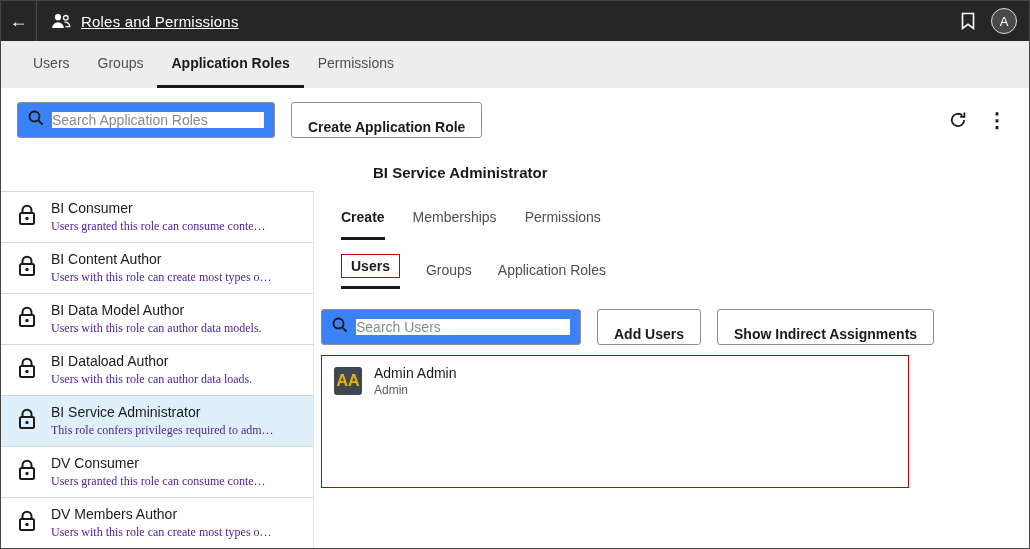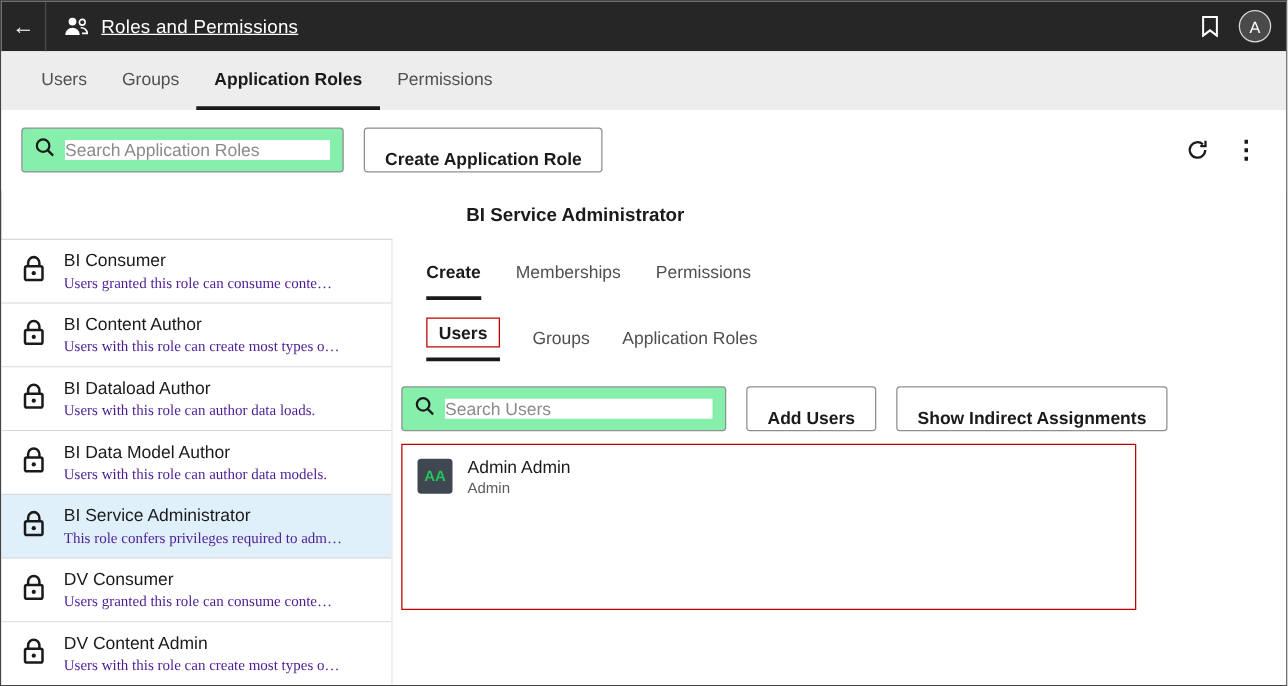--- a/index.html
+++ b/index.html
@@ -20,21 +20,21 @@
 
   
   .nav-tabs { height: 47px; background: #ededed; display: flex; padding-left: 18px; }
   .nav-tab { padding: 0 14px; display: flex; align-items: center; font-size: 14px; color: #4f4f4f;
              border-bottom: 3px solid transparent; cursor: pointer; }
   .nav-tab.active { color: #1a1a1a; font-weight: 700; border-bottom-color: #1a1a1a; }
 
   
   .toolbar { display: flex; align-items: center; padding: 14px 16px; background: #fff; }
   .search-box { display: flex; align-items: center; width: 258px; height: 36px; border: 1px solid #8f8f8f;
-                border-radius: 3px; padding: 0 10px; gap: 8px; background: #86efac; }
+                border-radius: 3px; padding: 0 10px; gap: 8px; background: #3b82f6; }
   .search-box input { border: none; outline: none; flex: 1; font-size: 14px; font-family: inherit; color: #1a1a1a; min-width: 0; }
   .search-box input::placeholder { color: #8a8a8a; }
   .btn { height: 36px; padding: 16px 16px; background: #fff; border: 1px solid #8f8f8f; border-radius: 3px;
          font-size: 14px; font-weight: 600; color: #1a1a1a; font-family: inherit; cursor: pointer; white-space: nowrap; }
   .create-btn { margin-left: 16px; }
   .toolbar-right { margin-left: auto; display: flex; align-items: center; gap: 20px; padding-right: 6px; }
   .icon-btn { display: flex; align-items: center; cursor: pointer; }
   .kebab { font-size: 20px; font-weight: 700; color: #1a1a1a; line-height: 1; }
 
   
@@ -60,22 +60,22 @@
   .subtabs { display: flex; gap: 26px; margin: 14px 0 0 20px; align-items: flex-end; }
   .subtab { font-size: 14px; color: #4f4f4f; padding-bottom: 8px; border-bottom: 3px solid transparent; cursor: pointer; }
   .subtab.active { color: #1a1a1a; font-weight: 700; border-bottom-color: #1a1a1a; }
   .subtab.active .subtab-box { border: 1px solid #c00000; padding: 3px 9px; display: inline-block; }
 
   .members-controls { display: flex; align-items: center; margin-top: 20px; gap: 16px; }
   .members-controls .search-box { width: 260px; }
 
   .members-area { margin-top: 10px; width: 588px; height: 133px; border: 1px solid #c00000; background: #fff; }
   .member-row { display: flex; align-items: center; gap: 12px; padding: 9px 12px; cursor: pointer; }
-  .member-avatar { width: 28px; height: 28px; border-radius: 3px; background: #3f4750; color: #22c55e;
-                   font-size: 12px; font-weight: 700; display: flex; align-items: center; justify-content: center; }
+  .member-avatar { width: 28px; height: 28px; border-radius: 3px; background: #3f4750; color: #eab308;
+                   font-size: 16px; font-weight: 700; display: flex; align-items: center; justify-content: center; }
   .member-name { font-size: 14px; color: #1a1a1a; }
   .member-sub { font-size: 12px; color: #5c5c5c; margin-top: 2px; }
 </style>
 </head>
 <body>
 
 <div class="app">
 
   <div class="header">
     <div class="back-btn">
@@ -175,39 +175,39 @@
 
       <div class="role-item">
         <span>
           <svg width="20" height="22" viewBox="0 0 20 22">
               <path d="M5.5 9 V6.2 a4.5 4.5 0 0 1 9 0 V9" fill="none" stroke="#1a1a1a" stroke-width="2"></path>
               <rect x="3" y="9" width="14" height="11" rx="1.5" fill="none" stroke="#1a1a1a" stroke-width="2"></rect>
               <circle cx="10" cy="14.5" r="1.7" fill="#1a1a1a"></circle>
             </svg>
         </span>
         <div class="role-text">
+          <div class="role-name">BI Data Model Author</div>
+          <div class="role-desc">Users with this role can author data models.</div>
+        </div>
+      </div>
+
+      <div class="role-item">
+        <span>
+          <svg width="20" height="22" viewBox="0 0 20 22">
+              <path d="M5.5 9 V6.2 a4.5 4.5 0 0 1 9 0 V9" fill="none" stroke="#1a1a1a" stroke-width="2"></path>
+              <rect x="3" y="9" width="14" height="11" rx="1.5" fill="none" stroke="#1a1a1a" stroke-width="2"></rect>
+              <circle cx="10" cy="14.5" r="1.7" fill="#1a1a1a"></circle>
+            </svg>
+        </span>
+        <div class="role-text">
           <div class="role-name">BI Dataload Author</div>
           <div class="role-desc">Users with this role can author data loads.</div>
         </div>
       </div>
 
-      <div class="role-item">
-        <span>
-          <svg width="20" height="22" viewBox="0 0 20 22">
-              <path d="M5.5 9 V6.2 a4.5 4.5 0 0 1 9 0 V9" fill="none" stroke="#1a1a1a" stroke-width="2"></path>
-              <rect x="3" y="9" width="14" height="11" rx="1.5" fill="none" stroke="#1a1a1a" stroke-width="2"></rect>
-              <circle cx="10" cy="14.5" r="1.7" fill="#1a1a1a"></circle>
-            </svg>
-        </span>
-        <div class="role-text">
-          <div class="role-name">BI Data Model Author</div>
-          <div class="role-desc">Users with this role can author data models.</div>
-        </div>
-      </div>
-
       <div class="role-item selected">
         <span>
           <svg width="20" height="22" viewBox="0 0 20 22">
               <path d="M5.5 9 V6.2 a4.5 4.5 0 0 1 9 0 V9" fill="none" stroke="#1a1a1a" stroke-width="2"></path>
               <rect x="3" y="9" width="14" height="11" rx="1.5" fill="none" stroke="#1a1a1a" stroke-width="2"></rect>
               <circle cx="10" cy="14.5" r="1.7" fill="#1a1a1a"></circle>
             </svg>
         </span>
         <div class="role-text">
           <div class="role-name">BI Service Administrator</div>
@@ -231,21 +231,21 @@
 
       <div class="role-item">
         <span>
           <svg width="20" height="22" viewBox="0 0 20 22">
               <path d="M5.5 9 V6.2 a4.5 4.5 0 0 1 9 0 V9" fill="none" stroke="#1a1a1a" stroke-width="2"></path>
               <rect x="3" y="9" width="14" height="11" rx="1.5" fill="none" stroke="#1a1a1a" stroke-width="2"></rect>
               <circle cx="10" cy="14.5" r="1.7" fill="#1a1a1a"></circle>
             </svg>
         </span>
         <div class="role-text">
-          <div class="role-name">DV Content Admin</div>
+          <div class="role-name">DV Members Author</div>
           <div class="role-desc">Users with this role can create most types o…</div>
         </div>
       </div>
 
     </div>
 
     <div class="detail-panel">
 
       <div class="detail-tabs">
         <div class="detail-tab active">

